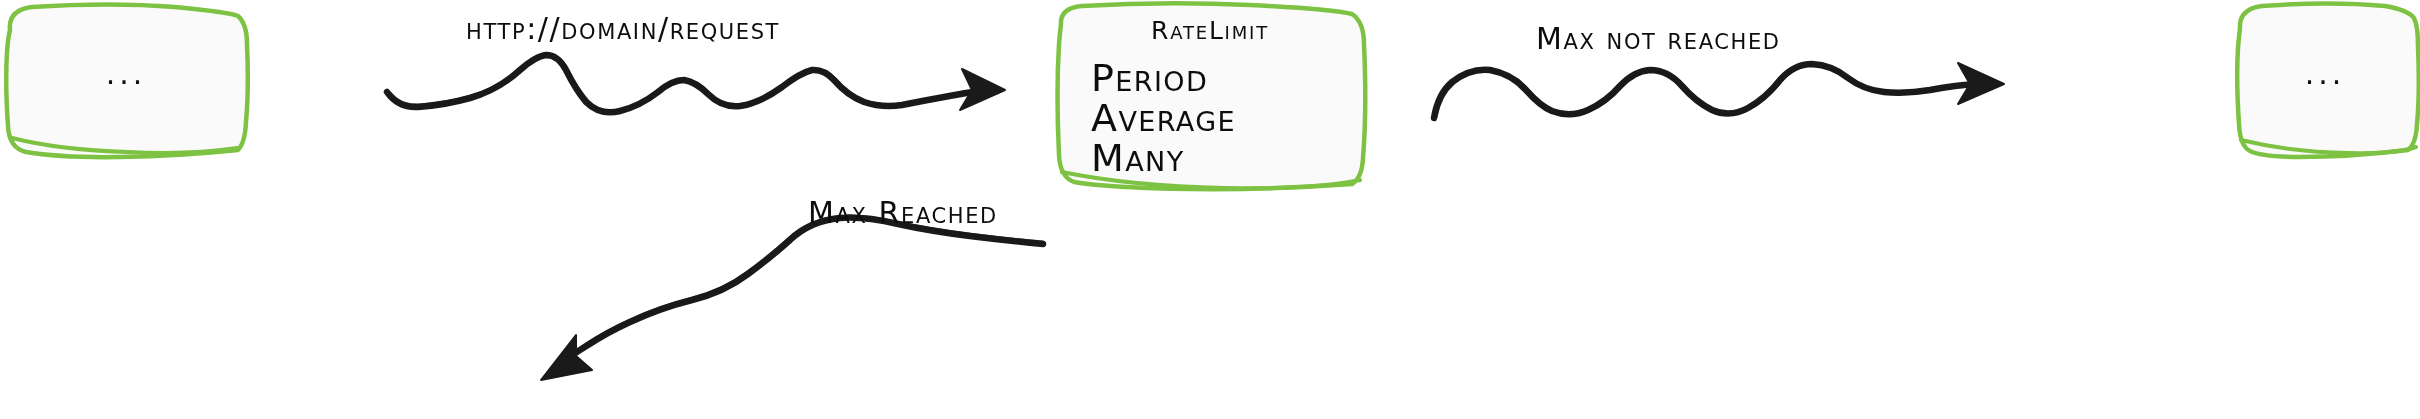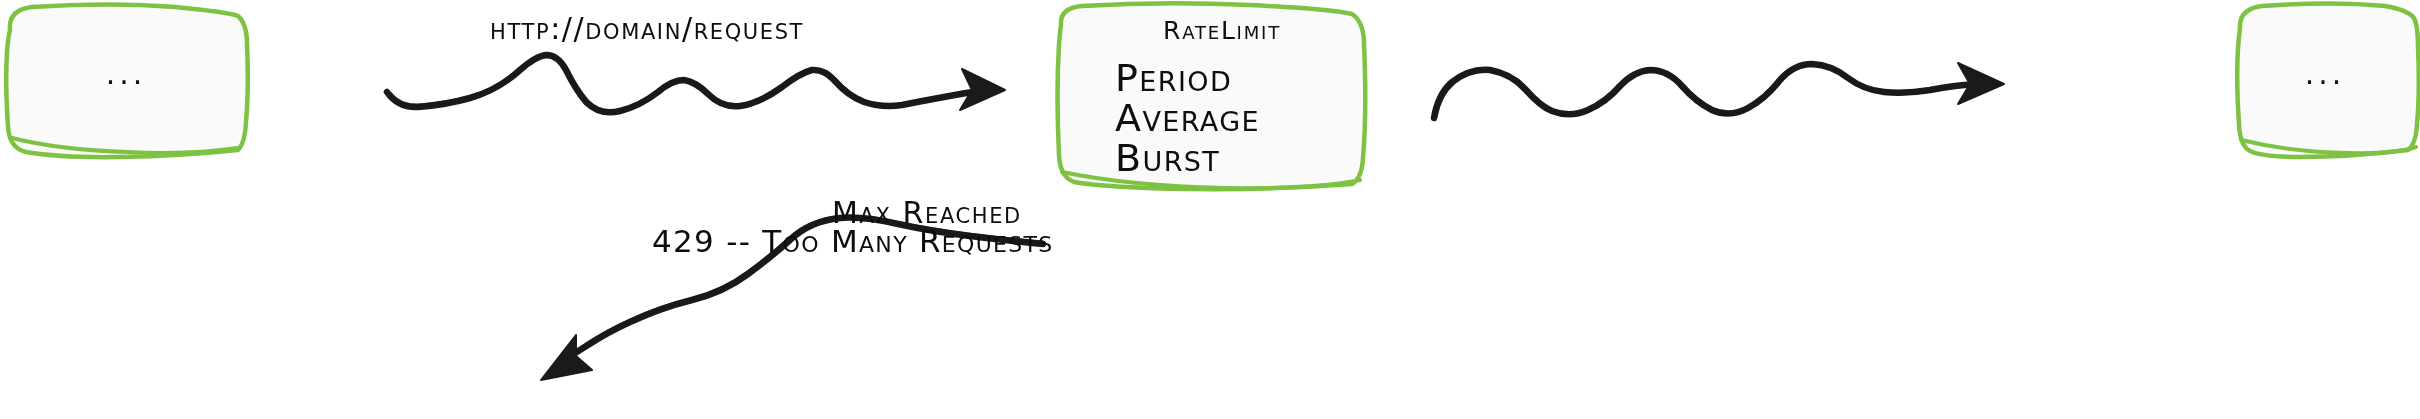--- a/index.html
+++ b/index.html
@@ -47,21 +47,20 @@
   }
   
   .hand {
     font-family: "DejaVu Sans", sans-serif;
     color: #0d0d0d;
     font-variant: small-caps;
     font-weight: 500;
     letter-spacing: 1.2px;
     white-space: nowrap;
     line-height: 1;
-    margin-left: 24px;
   }
   .edge-label {
     position: absolute;
     font-size: 30px;
     letter-spacing: 1.6px;
   }
   .rl-title {
     position: absolute;
     left: 0;
     right: 0;
@@ -170,29 +169,29 @@
   <div class="node-box" id="box-client">
     <div class="node-content">
       <span class="ellipsis-text">...</span>
     </div>
   </div>
 
   <div class="node-box" id="box-ratelimit">
     <div class="hand rl-title" id="rl-title-el">RateLimit</div>
     <div class="hand rl-field" id="rl-f0">Period</div>
     <div class="hand rl-field" id="rl-f1">Average</div>
-    <div class="hand rl-field" id="rl-f2">Burst</div>
+    <div class="hand rl-field" id="rl-f2">Many</div>
   </div>
 
   <div class="node-box" id="box-backend">
     <div class="node-content">
       <span class="ellipsis-text">...</span>
     </div>
   </div>
 
   <div class="hand edge-label" id="label-request">http://domain/request</div>
 
+  <div class="hand edge-label" id="label-maxnot">Max not reached</div>
 
   <div class="hand edge-label" id="label-maxreached">Max Reached</div>
 
-  <div class="hand edge-label" id="label-429">429 -- Too Many Requests</div>
 
 </div>
 
 </body></html>

